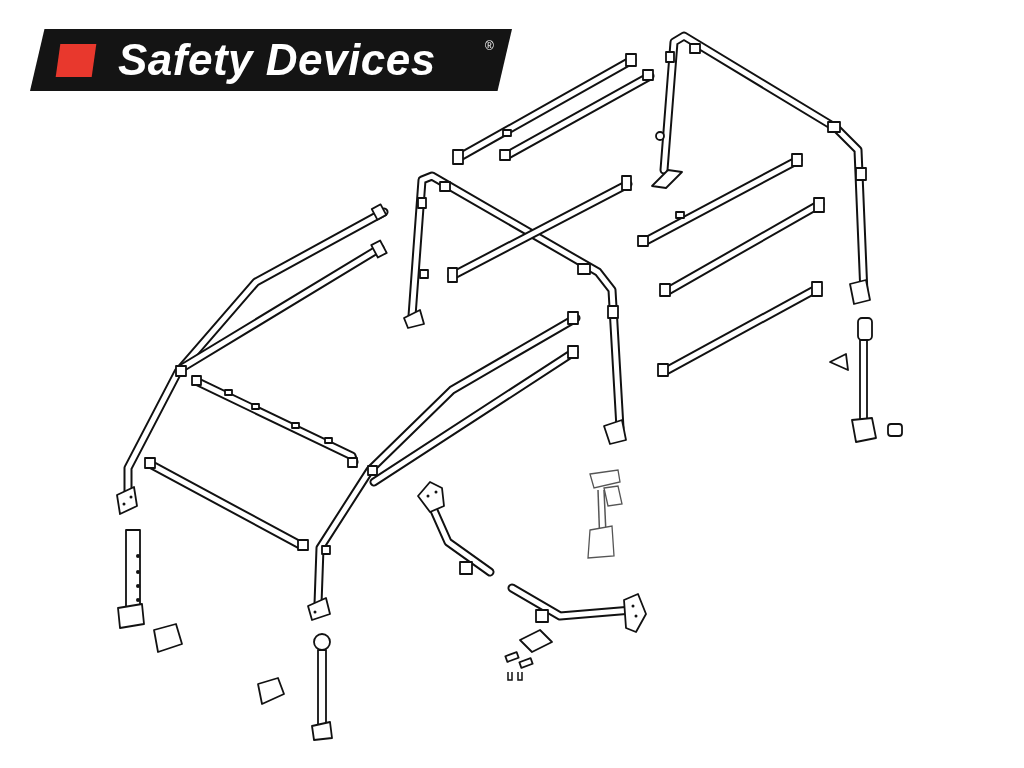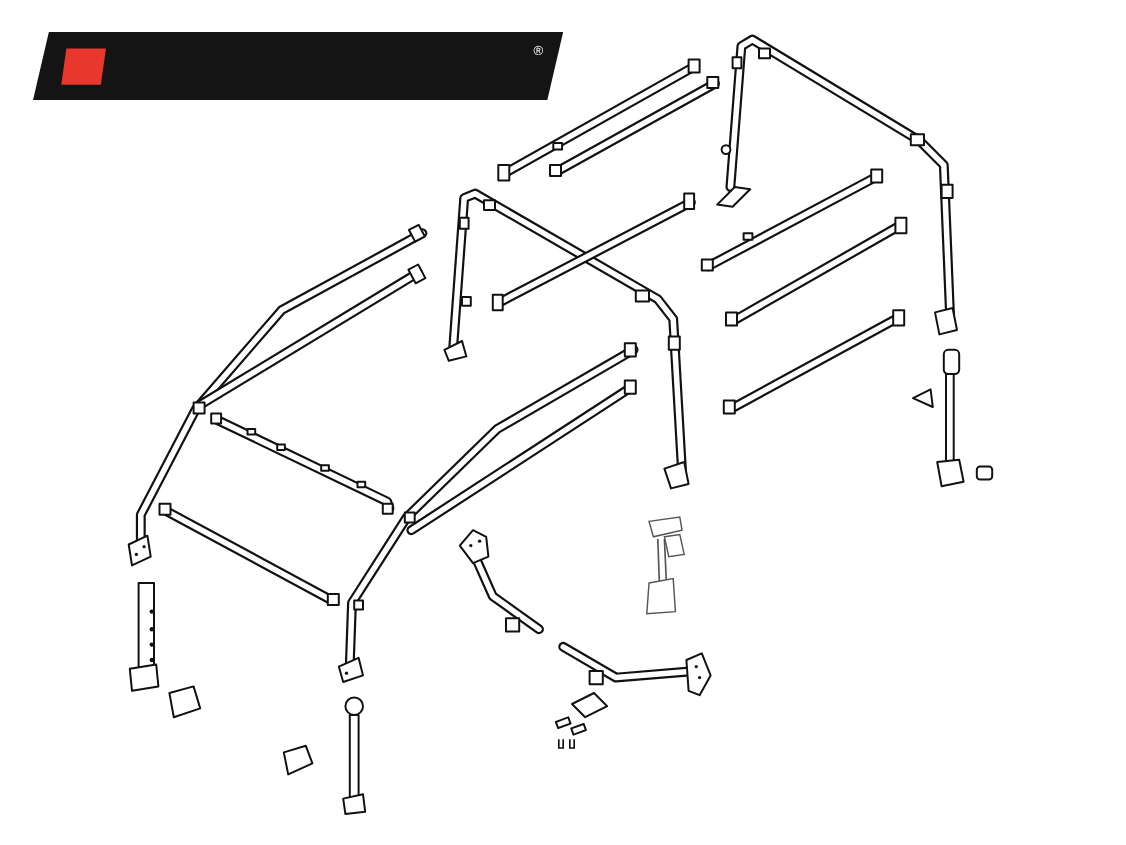--- a/index.html
+++ b/index.html
@@ -16,20 +16,21 @@
   .thin { fill:none; stroke:#111; stroke-width:1.5; }
   .grey { fill:#fff; stroke:#555; stroke-width:1.3; }
   .hole { fill:#111; }
 </style>
 </head>
 <body>
 
 <div id="logo">
   <div class="bg"></div>
   <div class="red-sq"></div>
+  <div class="brand">Safety Devices</div>
   <div class="reg">®</div>
 </div>
 
 <svg id="diagram" width="1024" height="768" viewBox="0 0 1024 768">
 
   <g>
     <path class="tube" d="M128 498 L128 468 L178 372 L256 282 L384 212"></path>
     <path class="tube-in" d="M128 498 L128 468 L178 372 L256 282 L384 212"></path>
     <path class="tube" d="M182 368 L380 248"></path>
     <path class="tube-in" d="M182 368 L380 248"></path>

